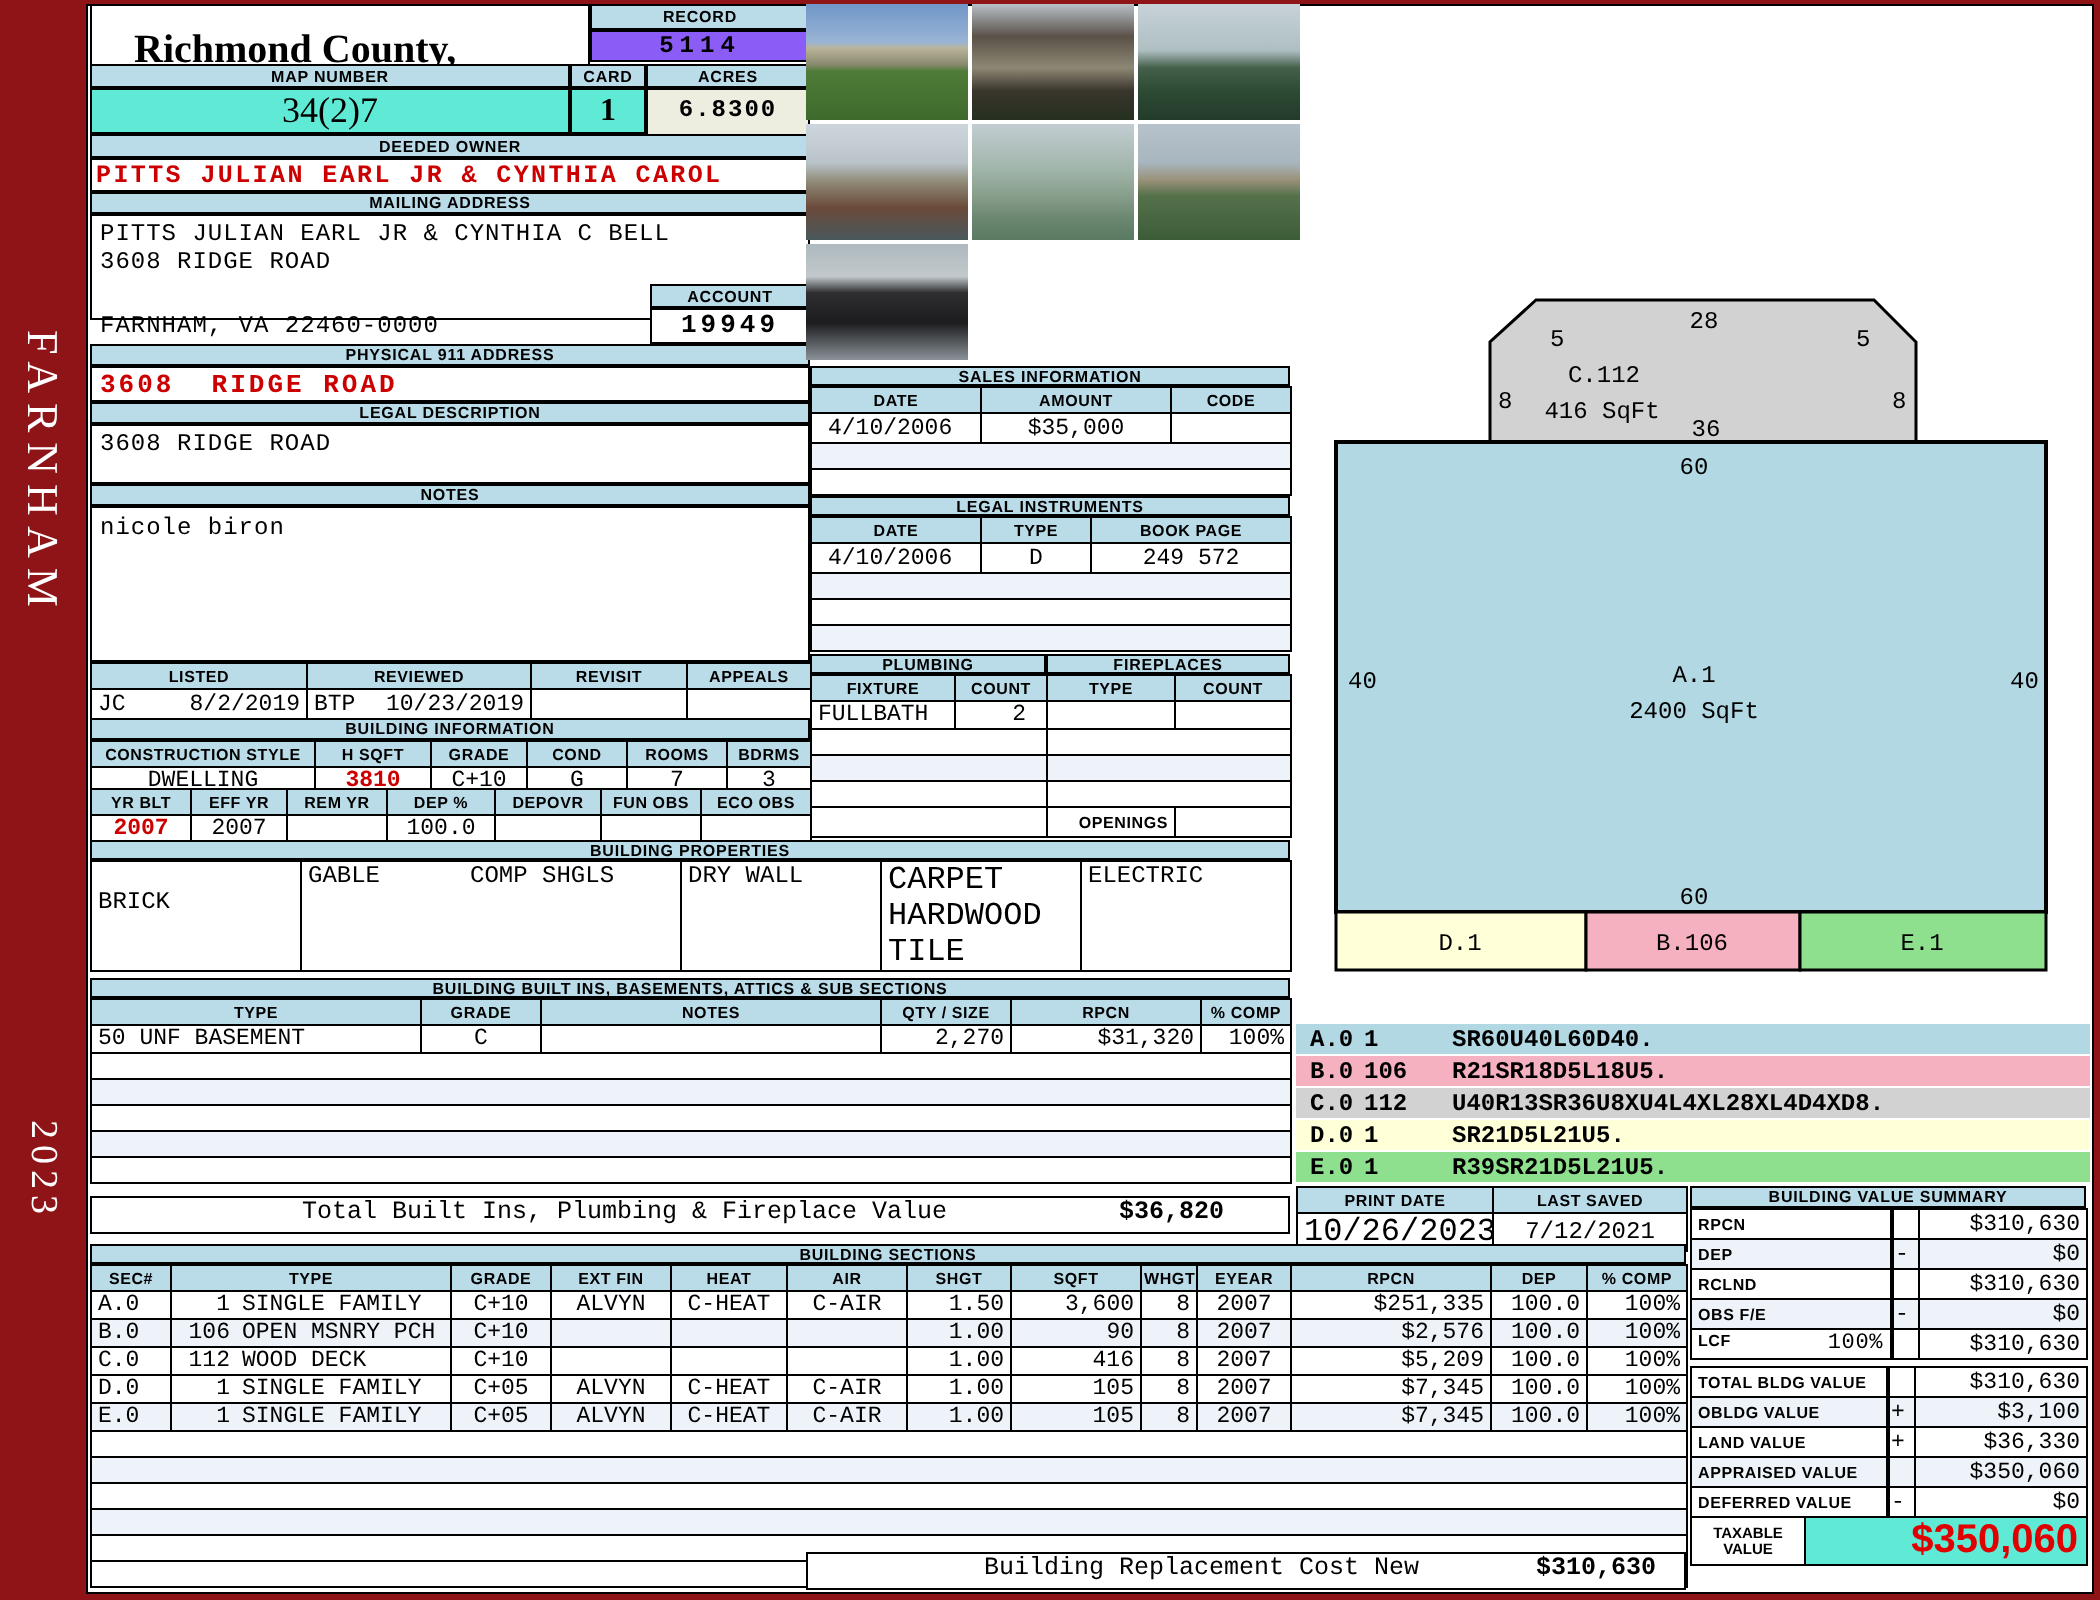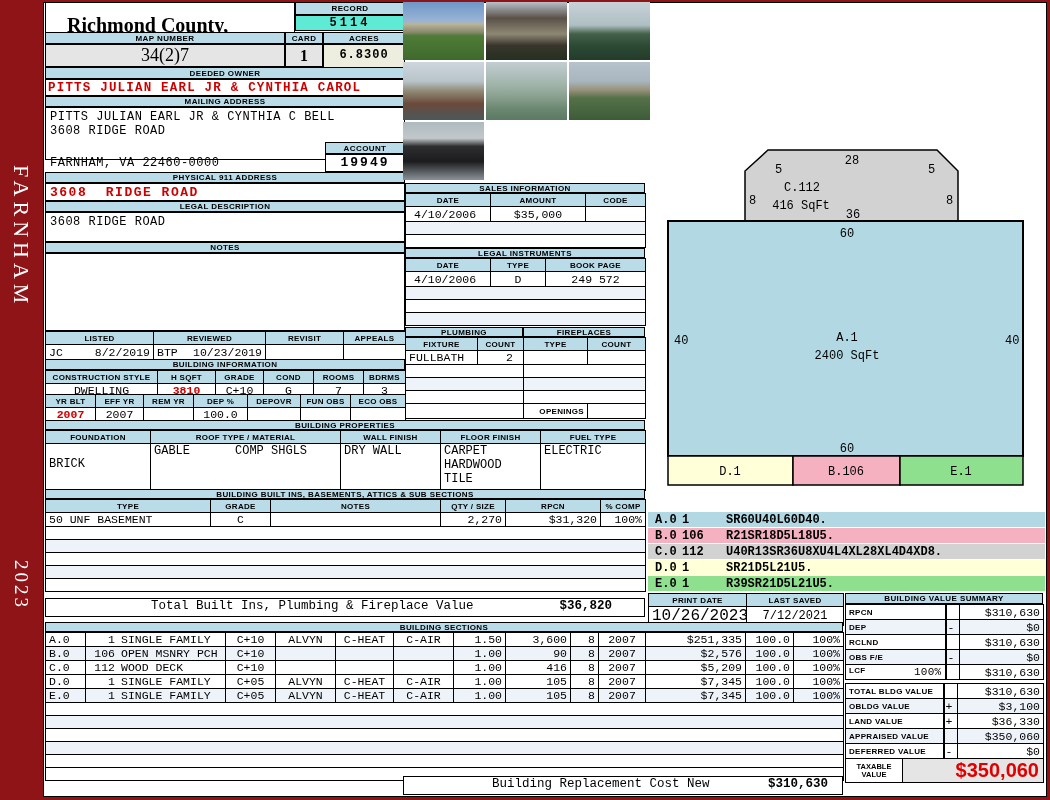--- a/index.html
+++ b/index.html
@@ -12,22 +12,22 @@
 table{border-collapse:collapse;table-layout:fixed}
 td,th{border:1px solid #000;overflow:hidden;white-space:nowrap;padding:0 3px;height:13px}
 th{background:#badce9;font:bold 8px "Liberation Sans",sans-serif;letter-spacing:.3px;padding:0 1px;font-weight:bold}
 td{font:11.5px "Liberation Mono",monospace}
 .c{text-align:center}.r{text-align:right}
 .red{color:#c00;font-weight:bold}
 .b{font-weight:bold}
 .tint{background:#eef3f9}
 .title{font:bold 20px "Liberation Serif",serif;margin:11px;line-height:22px;padding-left:10px}
 .subtitle{font:7.5px "Liberation Sans",sans-serif;margin:0;padding-left:8px;letter-spacing:.2px}
-.yellow{background:#e5e5e5}
-.green{background:#5eead4}
+.yellow{background:#5eead4}
+.green{background:#8b5cf6}
 .cream{background:#eeeee0}
 .sb{display:flex;justify-content:space-between;padding:0 5px;align-items:center}
 .qt{display:inline-block;width:26px;text-align:right;margin-right:6px}
 .lgrow{display:flex;align-items:center;height:16px;font:bold 12px "Liberation Mono",monospace;border-bottom:1px solid #fff}
 .lg-sec{width:34px;padding-left:7px}.lg-qty{width:44px}
 .photo{position:absolute;width:81px;height:58px}
 .ph1{background:linear-gradient(180deg,#6f97c8 0%,#9ab4d4 33%,#b9b49a 38%,#8a8a6f 52%,#4f7c38 58%,#3e692c 100%)}
 .ph2{background:linear-gradient(180deg,#b8c0c8 0%,#5a5148 28%,#8d8874 55%,#3a352c 75%,#243020 100%)}
 .ph3{background:linear-gradient(180deg,#c7d2d8 0%,#aebfc2 40%,#44604a 55%,#2c4a34 75%,#233c2a 100%)}
 .ph4{background:linear-gradient(180deg,#cdd6dc 0%,#b9c4ca 33%,#8f8a76 50%,#6b4a3a 72%,#49585c 100%)}
@@ -72,20 +72,21 @@
 <div class="abs bx c b" style="left:325px;top:154px;width:80px;height:18px;font-size:13px;letter-spacing:2px;line-height:16px">19949</div>
 
 <div class="abs bar" style="left:45px;top:172px;width:360px;height:11px">PHYSICAL 911 ADDRESS</div>
 <div class="abs bx red" style="left:45px;top:183px;width:360px;height:18px;font-size:13px;letter-spacing:1.5px;line-height:17px;padding-left:4px;white-space:pre">3608  RIDGE ROAD</div>
 
 <div class="abs bar" style="left:45px;top:201px;width:360px;height:11px">LEGAL DESCRIPTION</div>
 <div class="abs bx" style="left:45px;top:212px;width:360px;height:30px;font-size:12px;letter-spacing:.5px;padding:2px 4px">3608 RIDGE ROAD</div>
 
 <div class="abs bar" style="left:45px;top:242px;width:360px;height:11px">NOTES</div>
 <div class="abs bx" style="left:45px;top:253px;width:360px;height:78px;font-size:12px;letter-spacing:.5px;line-height:17px;padding:2px 4px">
+  <div>nicole biron</div>
 </div>
 
 <table class="abs" style="left:45px;top:331px;width:360px">
   <colgroup>
       <col style="width:108px">
       <col style="width:112px">
       <col style="width:78px">
       <col style="width:62px">
     </colgroup>
   <tbody>
@@ -178,32 +179,25 @@
 <div class="abs bar" style="left:45px;top:420px;width:600px;height:10px">BUILDING PROPERTIES</div>
 <table class="abs" style="left:45px;top:430px;width:600px">
   <colgroup>
       <col style="width:105px">
       <col style="width:190px">
       <col style="width:100px">
       <col style="width:100px">
       <col style="width:105px">
     </colgroup>
   <tbody>
-      <tr style="height:11px">
-    <th>FOUNDATION</th>
-    <th>ROOF TYPE / MATERIAL</th>
-    <th>WALL FINISH</th>
-    <th>FLOOR FINISH</th>
-    <th>FUEL TYPE</th>
-  </tr>
   <tr style="height:47px">
     <td style="vertical-align:top;padding-top:13px;font-size:12px">BRICK</td>
     <td style="vertical-align:top;font-size:12px"><span>GABLE</span><span style="margin-left:45px">COMP SHGLS</span></td>
     <td style="vertical-align:top;font-size:12px">DRY WALL</td>
-    <td style="vertical-align:top;font-size:12px;white-space:normal">
+    <td style="vertical-align:top;font-size:16px;white-space:normal">
       <div>CARPET</div>
       <div>HARDWOOD</div>
       <div>TILE</div>
     </td>
     <td style="vertical-align:top;font-size:12px">ELECTRIC</td>
   </tr>
 </tbody>
   </table>
 
 <div class="abs bar" style="left:45px;top:489px;width:600px;height:10px">BUILDING BUILT INS, BASEMENTS, ATTICS &amp; SUB SECTIONS</div>
@@ -479,20 +473,35 @@
       <col style="width:60px">
       <col style="width:52px">
       <col style="width:65px">
       <col style="width:28px">
       <col style="width:47px">
       <col style="width:100px">
       <col style="width:48px">
       <col style="width:50px">
     </colgroup>
   <tbody>
+      <tr style="height:10px">
+    <th>SEC#</th>
+    <th>TYPE</th>
+    <th>GRADE</th>
+    <th>EXT FIN</th>
+    <th>HEAT</th>
+    <th>AIR</th>
+    <th>SHGT</th>
+    <th>SQFT</th>
+    <th>WHGT</th>
+    <th>EYEAR</th>
+    <th>RPCN</th>
+    <th>DEP</th>
+    <th>% COMP</th>
+  </tr>
   <tr>
     <td>A.0</td>
     <td><span class="qt">1</span><span>SINGLE FAMILY</span></td>
     <td class="c">C+10</td>
     <td class="c">ALVYN</td>
     <td class="c">C-HEAT</td>
     <td class="c">C-AIR</td>
     <td class="r">1.50</td>
     <td class="r">3,600</td>
     <td class="r">8</td>

